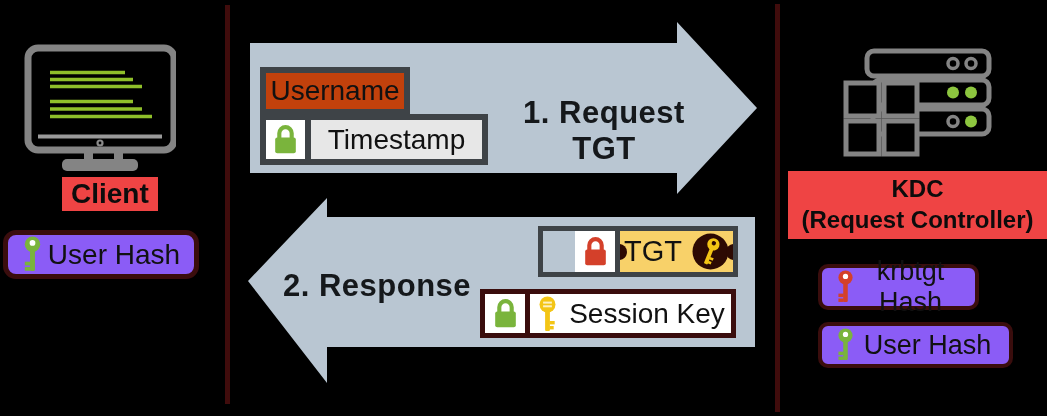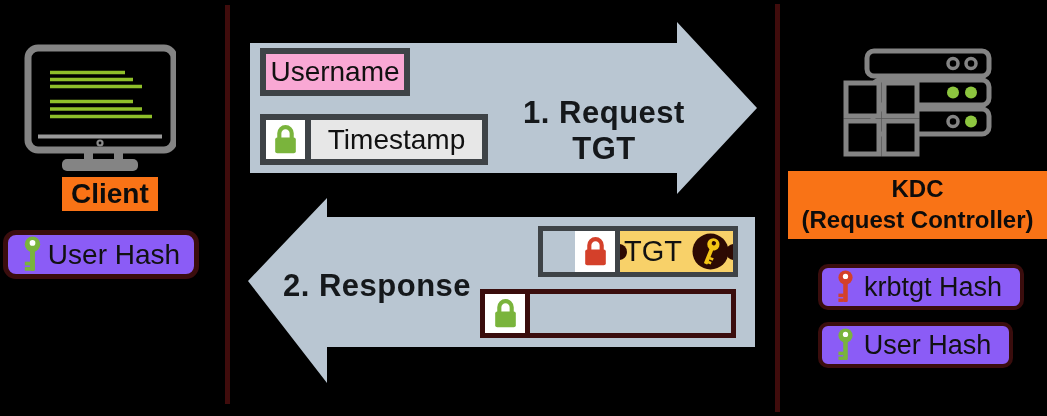--- a/index.html
+++ b/index.html
@@ -22,52 +22,52 @@
 
   
   .payload { position:absolute; display:flex; box-sizing:border-box; border:6px solid #3e4347; }
   .payload .cell {
     display:flex; align-items:center; justify-content:center;
     font-size:28px; color:#111; box-sizing:border-box;
   }
   .payload .lock-cell { background:#fff; width:45px; flex:none; border-right:6px solid #3e4347; }
   .payload .label-cell { flex:1; background:#e7e7e7; }
 
-  #box-username  { left:260px; top:48px;  width:150px; height:48px; background:#f9a8d4;
+  #box-username  { left:260px; top:67px;  width:150px; height:48px; background:#c2410c;
                    align-items:center; justify-content:center; font-size:28px; color:#111; }
   #box-timestamp { left:260px; top:114px; width:228px; height:51px; }
 
   #box-tgt { left:538px; top:226px; width:200px; height:51px; border:5px solid #3e4347;padding-left:32px; }
   #box-tgt .lock-cell { border-right:5px solid #3e4347; }
   #box-tgt .ticket {
     flex:1; position:relative; background:#f8d169; display:flex; align-items:center;
     justify-content:center; gap:10px; font-size:29px; color:#111; overflow:hidden;
   }
   .notch { position:absolute; width:16px; height:16px; border-radius:50%;
            background:#2d0a03; top:50%; margin-top:-8px; }
   .notch.l { left:-9px; } .notch.r { right:-9px; }
 
   #box-session { left:480px; top:289px; width:256px; height:49px; border:5px solid #3a0d0d; }
   #box-session .lock-cell { border-right:5px solid #3a0d0d; }
   #box-session .label-cell { background:#fff; gap:10px; }
 
   .title-badge {
-    position:absolute; background:#f97316; color:#0c0c0c; font-weight:bold; text-align:center;
+    position:absolute; background:#ef4444; color:#0c0c0c; font-weight:bold; text-align:center;
   }
   #client-title { left:62px; top:177px; padding:1px 9px; font-size:28px; }
   #kdc-title    { left:788px; top:171px; width:259px; padding:2px 0 4px; font-size:24px; line-height:31px; }
 
   .pill {
     position:absolute; background:#8b5cf6; border:5px solid #3a0d0d; border-radius:13px;
     display:flex; align-items:center; box-sizing:border-box;
   }
   .pill .key-wrap { flex:none; display:flex; margin-left:13px; }
   .pill .pill-label { flex:1; text-align:center; font-size:28px; color:#111; padding-right:10px; }
   #pill-client-userhash { left:3px;   top:230px; width:196px; height:49px; }
-  #pill-krbtgt          { left:818px; top:264px; width:206px; height:46px; border-width:4px; border-radius:10px; }
+  #pill-krbtgt          { left:818px; top:264px; width:161px; height:46px; border-width:4px; border-radius:10px; }
   #pill-kdc-userhash    { left:818px; top:322px; width:195px; height:46px; border-width:4px; border-radius:10px; }
   #pill-krbtgt .pill-label, #pill-kdc-userhash .pill-label { font-size:27px; }
 
   .abs-icon { position:absolute; display:block; }
 </style>
 </head>
 <body>
 
 <div class="stage">
 
@@ -154,20 +154,33 @@
       </span>
     </span>
   </div>
 
   <div class="payload" id="box-session">
     <span class="cell lock-cell">
       <svg width="33" height="33" viewBox="0 0 24 24">
         <path d="M7.5 11 V7.5 a4.5 4.5 0 0 1 9 0 V11" fill="none" stroke="#7ab43c" stroke-width="3"></path>
         <rect x="4.5" y="10.5" width="15" height="11.5" rx="1.5" fill="#7ab43c"></rect>
       </svg>
+    </span>
+    <span class="cell label-cell">
+      <span style="display:flex;">
+        <svg width="23" height="36" viewBox="0 0 22 36">
+          <circle cx="11" cy="8.5" r="8" fill="#f3c515"></circle>
+          <rect x="6.6" y="5.6" width="8.8" height="2" fill="#fdf0c0"></rect>
+          <rect x="6.6" y="9.3" width="8.8" height="2" fill="#fdf0c0"></rect>
+          <rect x="8.6" y="15" width="4.8" height="20" rx="1" fill="#f3c515"></rect>
+          <rect x="13" y="25" width="5.2" height="3.4" fill="#f3c515"></rect>
+          <rect x="13" y="30" width="4.2" height="3.4" fill="#f3c515"></rect>
+        </svg>
+      </span>
+      <span>Session Key</span>
     </span>
   </div>
 
   <svg class="abs-icon" style="left:843px; top:48px;" width="150" height="112" viewBox="0 0 150 112">
     <g fill="#000" stroke="#848484" stroke-width="5">
       <rect x="24" y="3" width="122" height="25" rx="7"></rect>
       <rect x="30" y="32" width="116" height="25" rx="7"></rect>
       <rect x="30" y="61" width="116" height="25" rx="7"></rect>
     </g>
     <circle cx="110" cy="15.5" r="5" fill="none" stroke="#848484" stroke-width="3.5"></circle>

